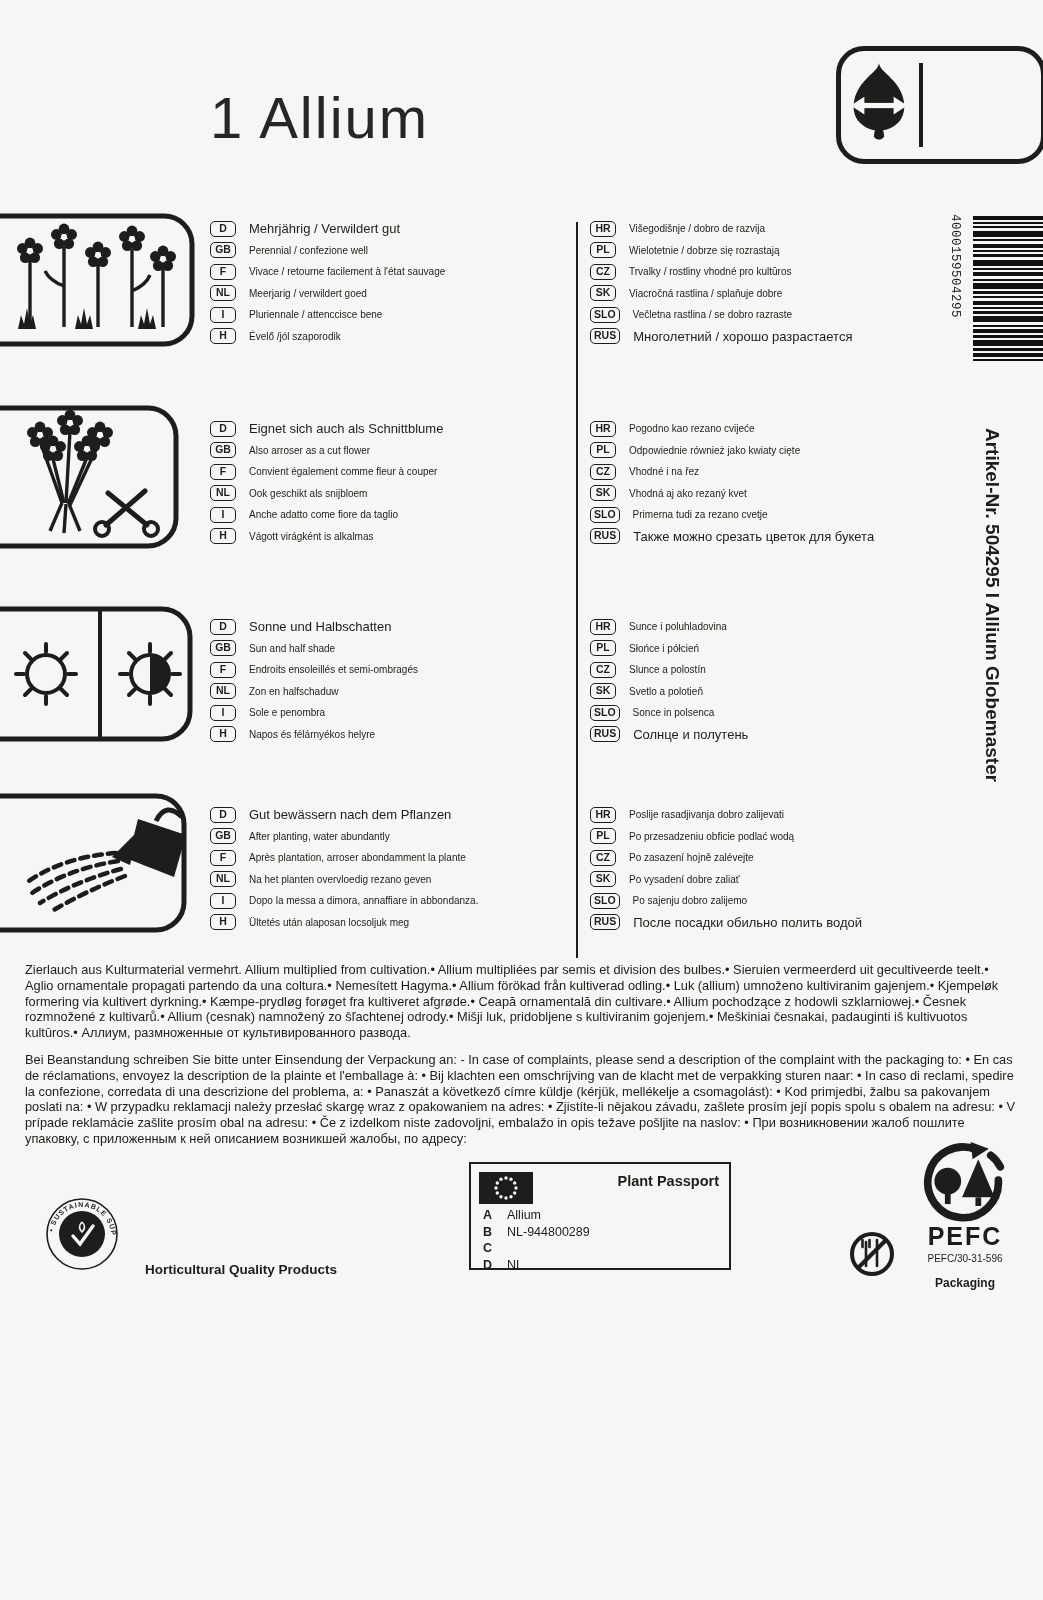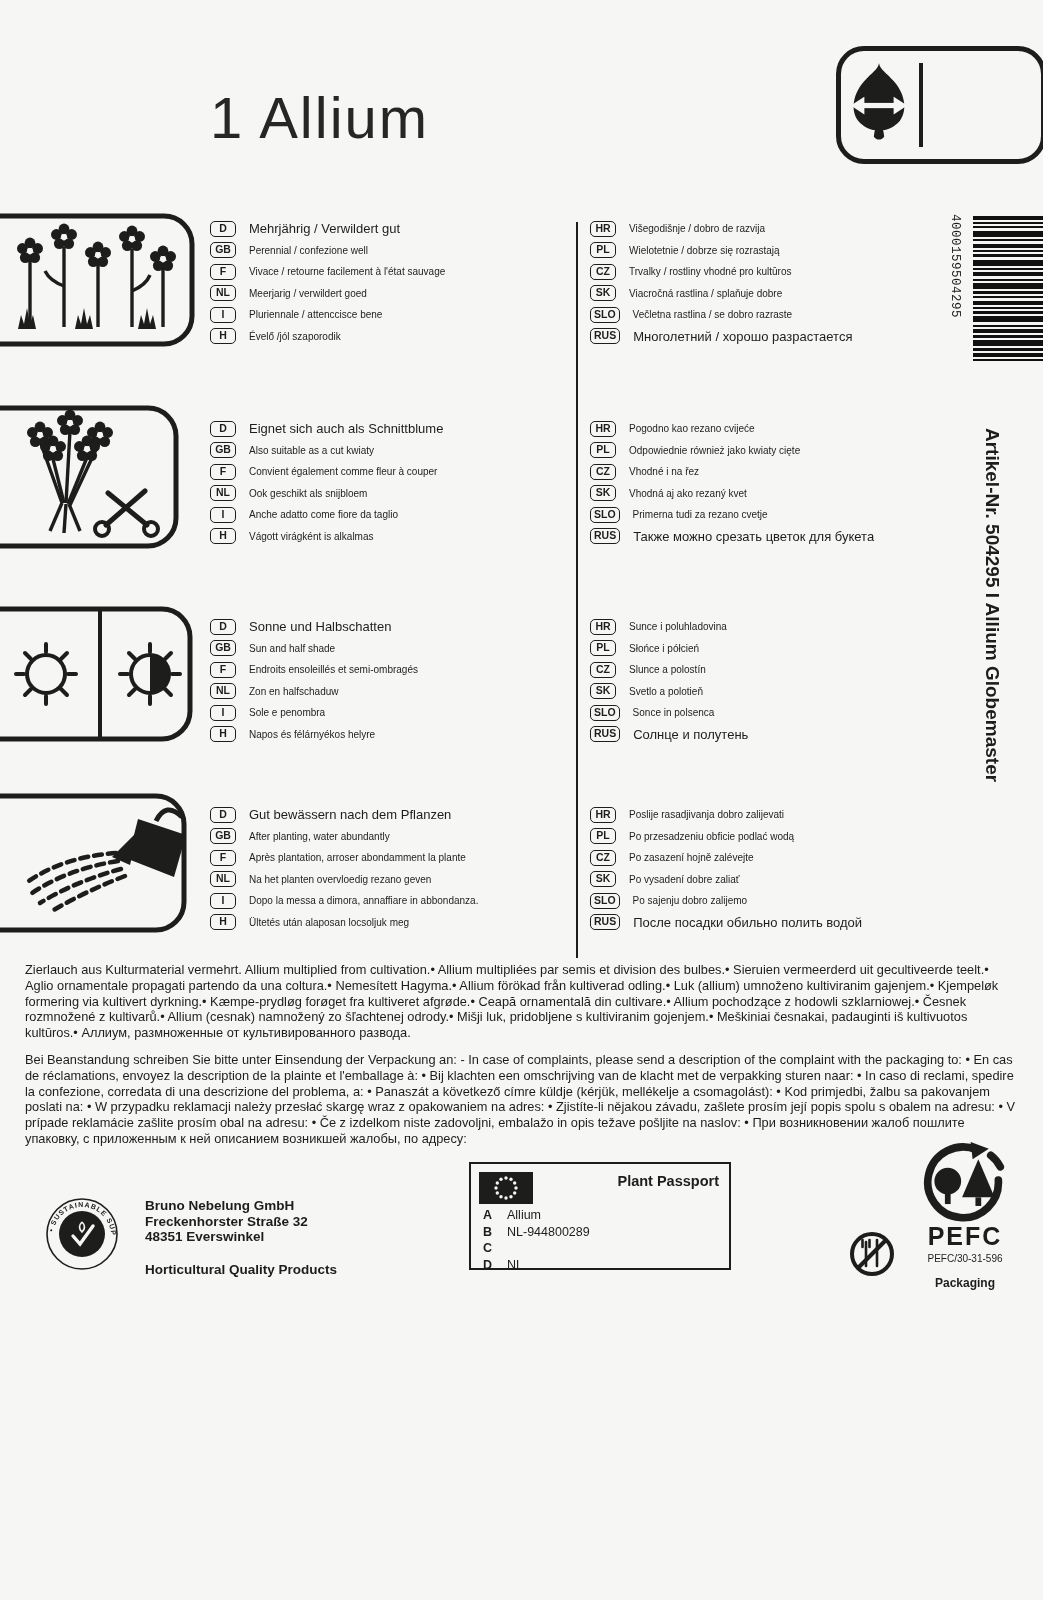--- a/index.html
+++ b/index.html
@@ -229,21 +229,21 @@
     <circle cx="102" cy="126" r="7" fill="none" stroke="#1d1d1b" stroke-width="4"></circle>
     <circle cx="151" cy="126" r="7" fill="none" stroke="#1d1d1b" stroke-width="4"></circle>
   </svg>
   <div class="abs rows" style="left:210px;top:418px">
       <div class="crow b">
         <span class="lang">D</span>
         <span class="ctext">Eignet sich auch als Schnittblume</span>
       </div>
       <div class="crow">
         <span class="lang">GB</span>
-        <span class="ctext">Also suitable as a cut kwiaty</span>
+        <span class="ctext">Also arroser as a cut flower</span>
       </div>
       <div class="crow">
         <span class="lang">F</span>
         <span class="ctext">Convient également comme fleur à couper</span>
       </div>
       <div class="crow">
         <span class="lang">NL</span>
         <span class="ctext">Ook geschikt als snijbloem</span>
       </div>
       <div class="crow">
@@ -443,25 +443,20 @@
     <circle cx="38" cy="38" r="23" fill="#1d1d1b"></circle>
     <path d="M29,40 L36,48 L49,30" stroke="#f6f6f4" stroke-width="3.4" fill="none" stroke-linecap="round"></path>
     <path d="M38,26 q-5,5 0,10 q5,-5 0,-10" fill="none" stroke="#f6f6f4" stroke-width="1.6"></path>
     <defs>
         <path id="ringtop" d="M9,40 A29,29 0 0 1 67,40" fill="none"></path>
       </defs>
     <text font-size="7" font-weight="700" fill="#1d1d1b" letter-spacing="1">
       <textPath href="#ringtop" startOffset="4">• SUSTAINABLE SUPPLIER •</textPath>
     </text>
   </svg>
-  <div class="abs" style="left:145px;top:1198px">
-    <div class="addr-line">Bruno Nebelung GmbH</div>
-    <div class="addr-line">Freckenhorster Straße 32</div>
-    <div class="addr-line">48351 Everswinkel</div>
-  </div>
   <div class="abs" id="tagline" style="left:145px;top:1262px">Horticultural Quality Products</div>
 
   <div class="abs" id="passport">
     <svg style="position:absolute;left:8px;top:8px" width="54" height="32" viewBox="0 0 54 32">
       <rect width="54" height="32" fill="#1d1d1b"></rect>
       <g fill="#f6f6f4">
         <circle cx="27" cy="6" r="1.7"></circle>
           <circle cx="32" cy="7.3" r="1.7"></circle>
           <circle cx="35.7" cy="11" r="1.7"></circle>
         <circle cx="37" cy="16" r="1.7"></circle>

